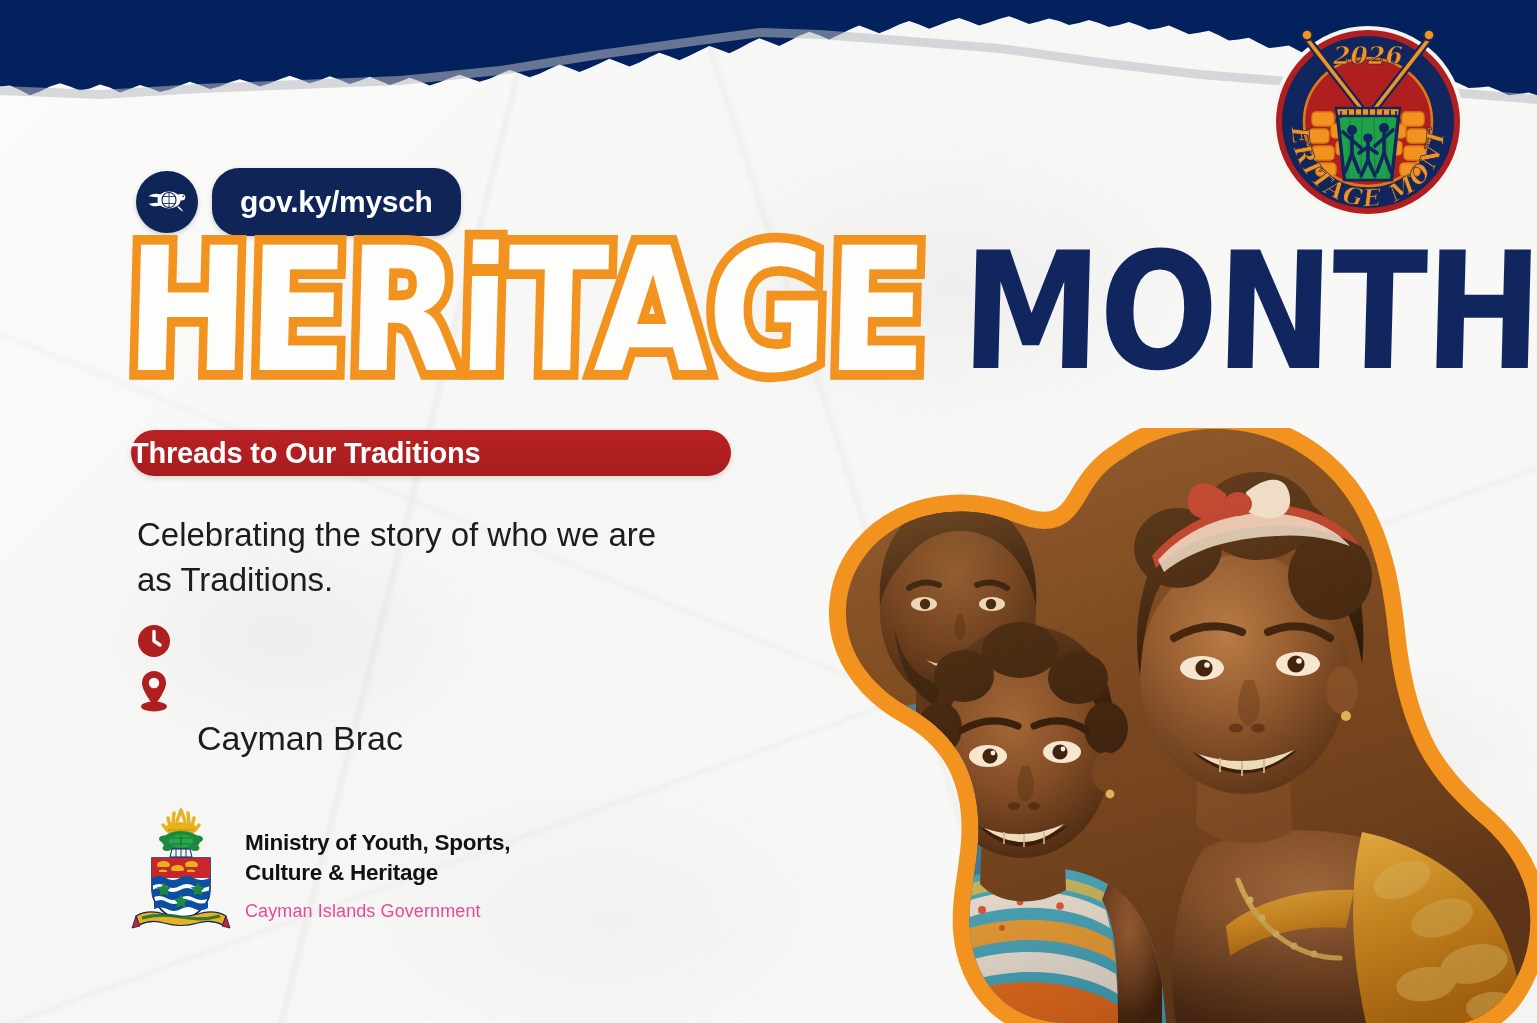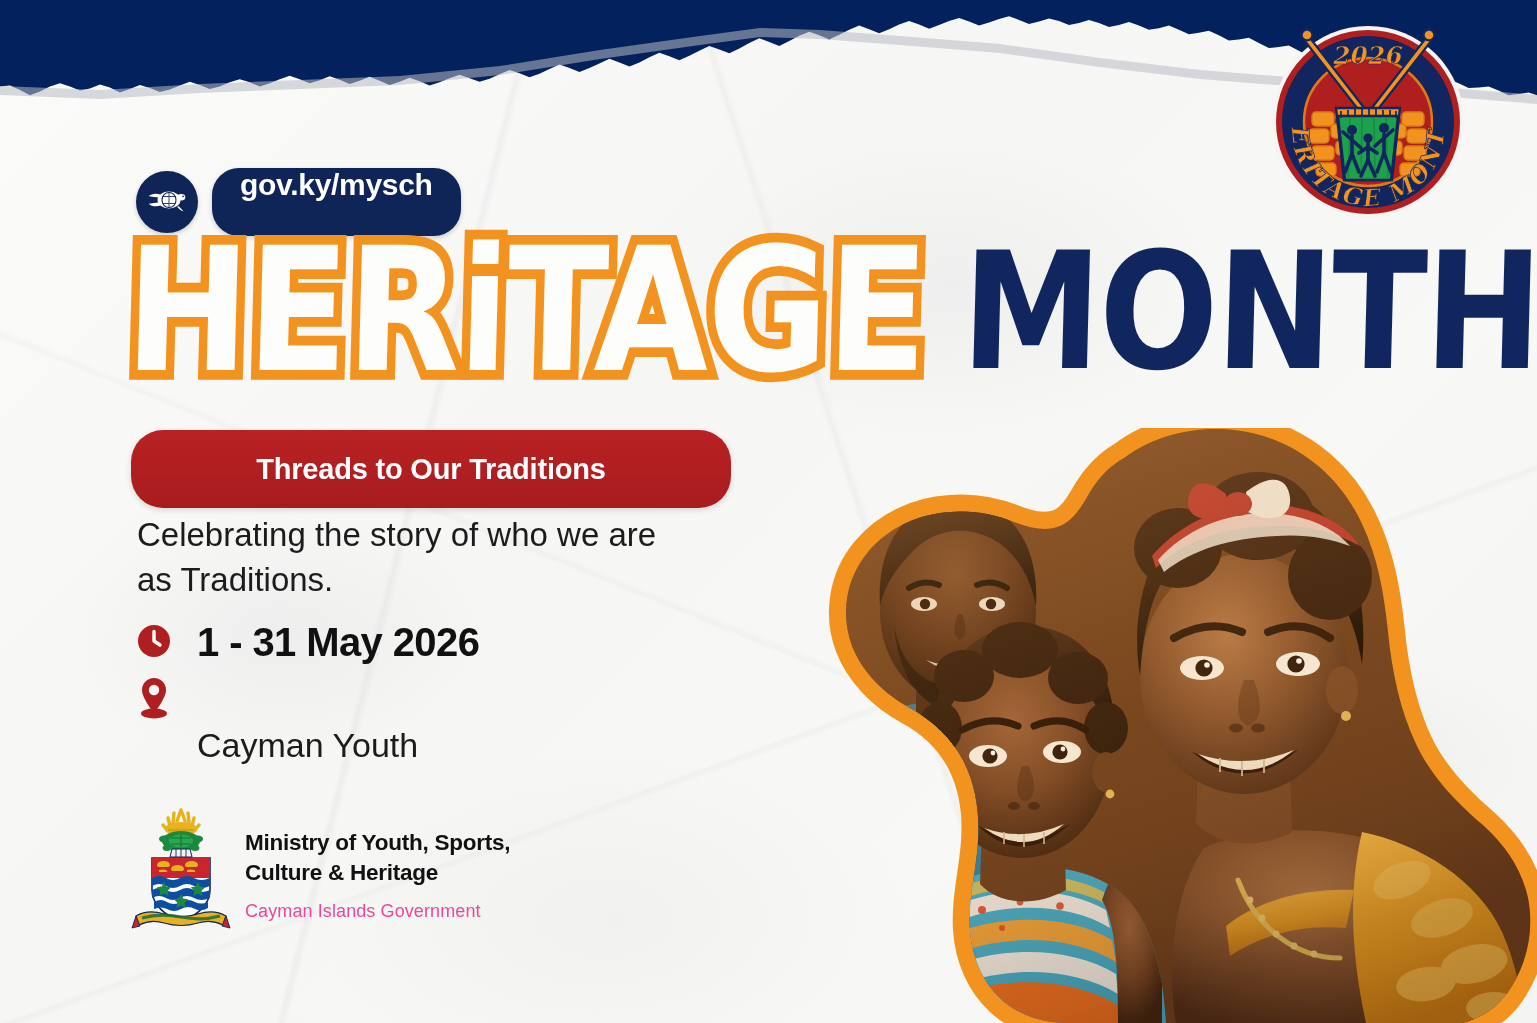--- a/index.html
+++ b/index.html
@@ -68,21 +68,21 @@
   .turtle-badge {
     width:62px; height:62px; border-radius:50%;
     background:#0f2557;
     display:flex; align-items:center; justify-content:center;
     box-shadow:0 2px 5px rgba(0,0,0,.18);
   }
   .url-pill {
     height:68px;
     background:#0f2557;
     border-radius:27px;
-    display:flex; 
+    display:flex; align-items:center;
     padding:0 28px;
     color:#fff;
     font-size:30px;
     font-weight:bold;
     letter-spacing:-.3px;
     box-shadow:0 2px 5px rgba(0,0,0,.18);
   }
 
   
   .headline {
@@ -108,24 +108,24 @@
     margin-left:36px;
     font-size:140px;
     transform:skewX(-1.5deg) scaleY(1.16);
     transform-origin:left top;
     position:relative; top:6px;
   }
 
   
   .tagline-pill {
     position:absolute; left:131px; top:430px;
-    width:600px; height:78px;
+    width:600px; height:46px;
     background:linear-gradient(180deg,#b92224 0%,#a81c1e 100%);
     border-radius:32px;
-    display:flex; align-items:center; justify-content:center;
+    display:flex; align-items:center; 
     color:#fff;
     font-size:29px;
     font-weight:bold;
     letter-spacing:-.2px;
     box-shadow:0 2px 6px rgba(0,0,0,.14);
   }
 
   
   .description {
     position:absolute; left:137px; top:512px;
@@ -228,34 +228,33 @@
 
   <div class="info-block">
 
     <div class="info-row">
       <span class="info-icon">
         <svg width="34" height="34" viewBox="0 0 34 34" aria-hidden="true">
           <circle cx="17" cy="17" r="16" fill="#b01f20"></circle>
           <path d="M17,7.5 L17,17 L23,21" stroke="#ffffff" stroke-width="3.4" stroke-linecap="round" stroke-linejoin="round" fill="none"></path>
         </svg>
       </span>
-      <span class="info-date">1 - 31 May 2026</span>
     </div>
 
     <div class="info-row">
       <span class="info-icon">
         <svg width="34" height="42" viewBox="0 0 34 42" aria-hidden="true">
           <ellipse cx="17" cy="36.5" rx="13" ry="5" fill="#b01f20"></ellipse>
           <path d="M17,1 C10.4,1 5,6.4 5,13 C5,21.5 17,36 17,36 C17,36 29,21.5 29,13 C29,6.4 23.6,1 17,1 Z" fill="#b01f20"></path>
           <circle cx="17" cy="13" r="5.2" fill="#f7f7f5"></circle>
         </svg>
       </span>
       <span class="info-place">
         <br>
-        <span>Cayman Youth</span>
+        <span>Cayman Brac</span>
       </span>
     </div>
 
   </div>
 
   <div class="ministry">
 
     <span>
       <svg width="102" height="126" viewBox="0 0 102 126" aria-hidden="true">
 

